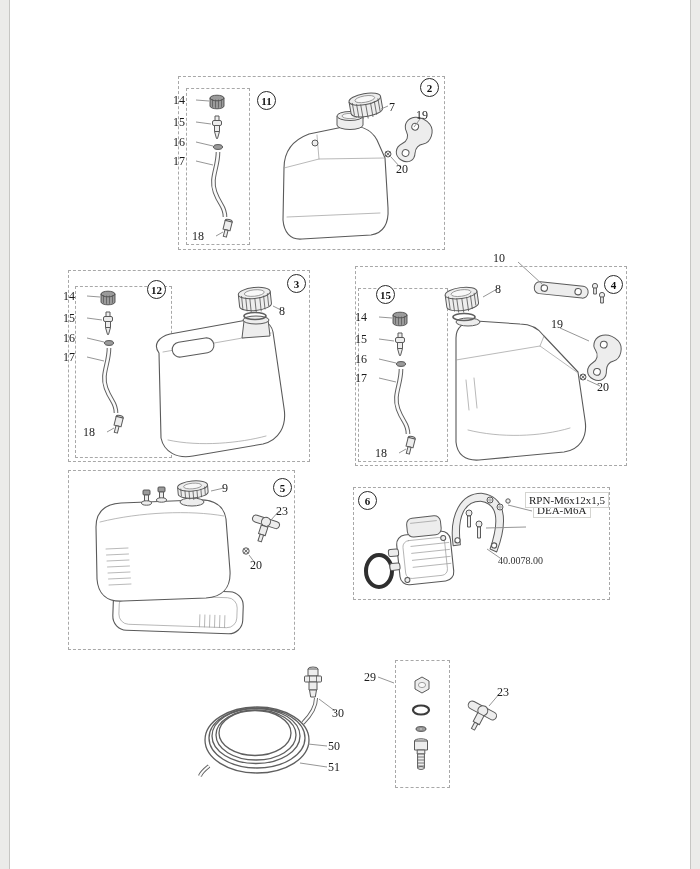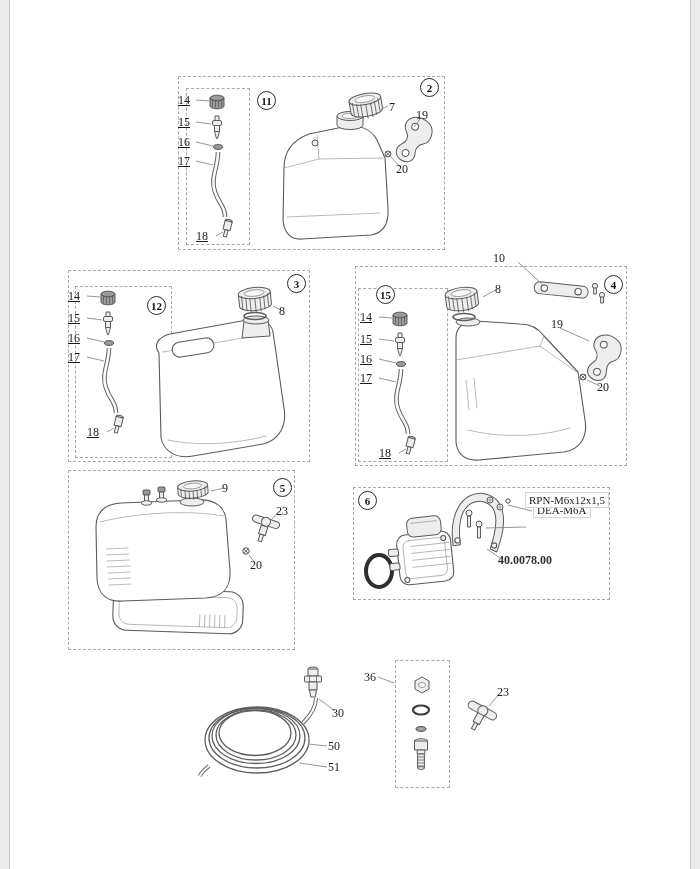--- a/index.html
+++ b/index.html
@@ -4,22 +4,22 @@
 <style>
   html,body{margin:0;padding:0;background:#ffffff;}
   .page{position:relative;width:700px;height:869px;background:#ffffff;overflow:hidden;
         font-family:"Liberation Serif","DejaVu Serif",serif;}
   .edge{position:absolute;top:0;bottom:0;width:9px;background:#ebebe9;}
   .edge.left{left:0;border-right:1px solid #c6c6c3;}
   .edge.right{right:0;border-left:1px solid #c6c6c3;}
   .dbox{position:absolute;border:1px dashed #a8a8a8;box-sizing:border-box;z-index:1;}
   .art{position:absolute;left:0;top:0;z-index:2;}
   .lbl{position:absolute;z-index:3;font-size:12px;line-height:15px;color:#1c1c1c;white-space:nowrap;}
-  .lbl.r{text-align:center;text-decoration:underline;}
-  .lbl.small{font-size:12px;line-height:13px;color:#333;font-weight:bold;}
+  .lbl.r{text-align:left;}
+  .lbl.small{font-size:10px;line-height:13px;color:#333;}
   .code{position:absolute;z-index:3;font-size:11px;line-height:14px;color:#222;
         border:1px solid #d4d4d0;background:#fff;padding:0 3px;white-space:nowrap;}
   .badge{position:absolute;z-index:4;width:19px;height:19px;border:1.2px solid #2a2a2a;
          border-radius:50%;background:#fff;box-sizing:border-box;
          display:flex;align-items:center;justify-content:center;
          font-size:11px;font-weight:bold;color:#111;}
   
   .fw{fill:#ffffff;stroke:#5a5a5a;stroke-width:1.1;stroke-linejoin:round;}
   .fg{fill:#ededed;stroke:#5a5a5a;stroke-width:1;stroke-linejoin:round;}
   .fgl{fill:#f8f8f8;stroke:#7a7a7a;stroke-width:.7;}
@@ -279,21 +279,21 @@
       <path d="M378 677 L394 683"></path>
       <path d="M335 711 L319 699"></path>
       <path d="M500 693 L489 706"></path>
       <path d="M327 746 L308 744"></path>
       <path d="M327 767 L300 763"></path>
     </g>
   </svg>
 
   <div class="badge" style="left:257px;top:91px">11</div>
   <div class="badge" style="left:420px;top:78px">2</div>
-  <div class="badge" style="left:147px;top:296px">12</div>
+  <div class="badge" style="left:147px;top:280px">12</div>
   <div class="badge" style="left:287px;top:274px">3</div>
   <div class="badge" style="left:376px;top:285px">15</div>
   <div class="badge" style="left:604px;top:275px">4</div>
   <div class="badge" style="left:273px;top:478px">5</div>
   <div class="badge" style="left:358px;top:491px">6</div>
 
   <span class="lbl r" style="left:173px;top:93px;width:22px">14</span>
   <span class="lbl r" style="left:173px;top:115px;width:22px">15</span>
   <span class="lbl r" style="left:173px;top:135px;width:22px">16</span>
   <span class="lbl r" style="left:173px;top:154px;width:22px">17</span>
@@ -323,19 +323,19 @@
   <span class="lbl" style="left:597px;top:380px">20</span>
 
   <span class="lbl" style="left:222px;top:481px">9</span>
   <span class="lbl" style="left:276px;top:504px">23</span>
   <span class="lbl" style="left:250px;top:558px">20</span>
 
   <span class="code" style="left:533px;top:502px">DEA-M6A</span>
   <span class="code" style="left:525px;top:492px">RPN-M6x12x1,5</span>
   <span class="lbl small" style="left:498px;top:554px">40.0078.00</span>
 
-  <span class="lbl" style="left:364px;top:670px">36</span>
+  <span class="lbl" style="left:364px;top:670px">29</span>
   <span class="lbl" style="left:332px;top:706px">30</span>
   <span class="lbl" style="left:497px;top:685px">23</span>
   <span class="lbl" style="left:328px;top:739px">50</span>
   <span class="lbl" style="left:328px;top:760px">51</span>
 
 </div>
 
 </body></html>

